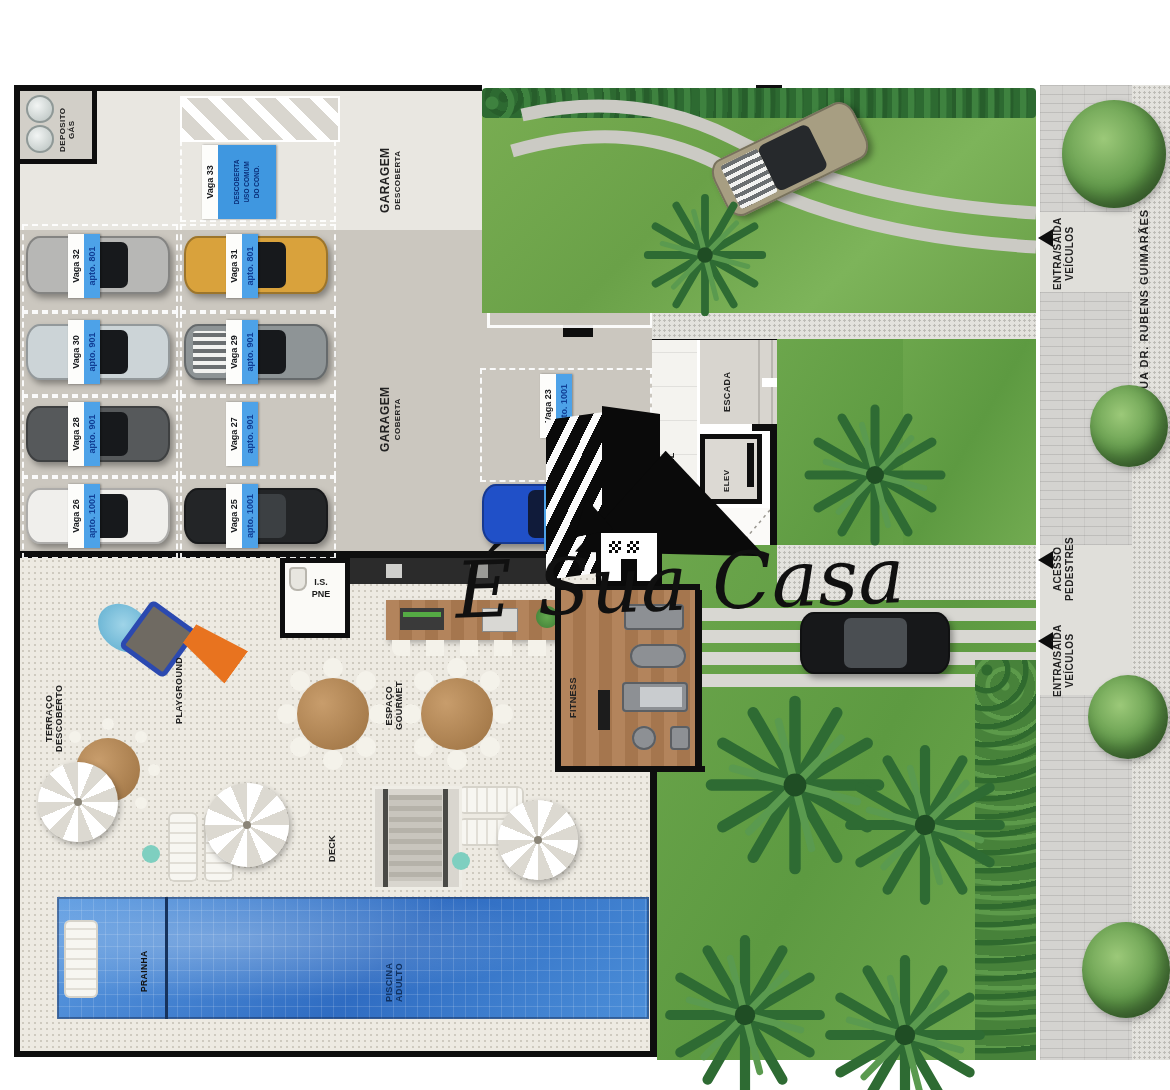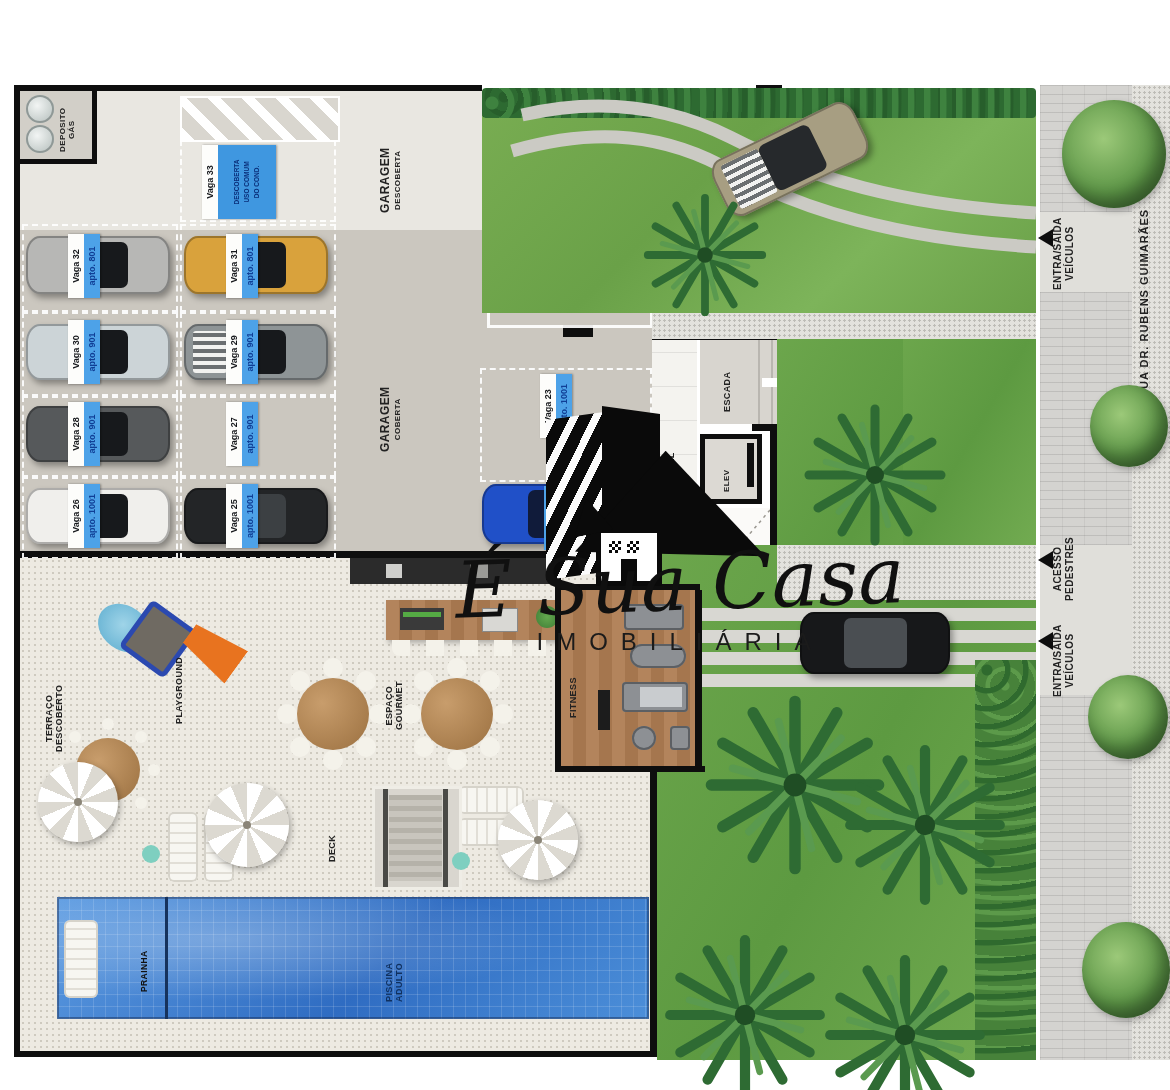--- a/index.html
+++ b/index.html
@@ -346,20 +346,27 @@
   <div class="umb" style="left:38px;top:762px;width:80px;height:80px;">
       <i></i>
     </div>
   <div class="lng" style="left:168px;top:812px;width:30px;height:70px;"></div>
   <div class="lng" style="left:204px;top:812px;width:30px;height:70px;"></div>
   <div class="umb" style="left:205px;top:783px;width:84px;height:84px;">
       <i></i>
     </div>
   <div class="abs" style="left:142px;top:845px;width:18px;height:18px;border-radius:50%;background:#7ecfc0;"></div>
 
+  <div class="abs" style="left:280px;top:558px;width:70px;height:80px;background:#fbfaf7;border:5px solid #0e0e0e;box-sizing:border-box;">
+    <div class="abs" style="left:4px;top:4px;width:14px;height:20px;background:#e8e6e0;border:2px solid #b9b6ae;border-radius:4px 4px 8px 8px;"></div>
+    <div style="position:absolute;right:4px;top:14px;width:40px;text-align:center;font-weight:700;font-size:9px;line-height:1.3;">
+      <span style="display:block;">I.S.</span>
+        <span style="display:block;">PNE</span>
+    </div>
+  </div>
 
   <div class="abs" style="left:350px;top:558px;width:210px;height:26px;background:#2b2b2b;">
     <div class="abs" style="left:36px;top:6px;width:16px;height:14px;background:#cfcfcc;"></div>
     <div class="abs" style="left:120px;top:6px;width:18px;height:14px;background:#9b9b98;"></div>
   </div>
   <div class="abs wood" style="left:386px;top:600px;width:180px;height:40px;box-shadow:2px 3px 5px rgba(0,0,0,.25);">
     <div class="abs" style="left:14px;top:8px;width:44px;height:22px;background:#3a3a3a;">
       <div class="abs" style="left:3px;top:4px;width:38px;height:5px;background:#55aa44;"></div>
     </div>
     <div class="abs" style="left:96px;top:8px;width:34px;height:22px;background:#d9d8d4;border:1px solid #888;"></div>
@@ -425,16 +432,15 @@
       <div class="abs" style="left:92px;top:0;width:58px;height:160px;background:#0a0a0a;transform:skewY(8deg);"></div>
       <div class="abs" style="left:70px;top:42px;width:190px;height:110px;background:#0a0a0a;clip-path:polygon(0 100%,42% 0,100% 86%);transform:rotate(6deg);"></div>
       <div class="abs" style="left:86px;top:118px;width:66px;height:58px;background:#fff;border:5px solid #0a0a0a;box-sizing:border-box;">
         <div class="abs" style="left:8px;top:8px;width:12px;height:12px;background:repeating-conic-gradient(#0a0a0a 0 90deg,#fff 90deg 180deg);background-size:6px 6px;"></div>
         <div class="abs" style="left:26px;top:8px;width:12px;height:12px;background:repeating-conic-gradient(#0a0a0a 0 90deg,#fff 90deg 180deg);background-size:6px 6px;"></div>
         <div class="abs" style="left:20px;bottom:0;width:16px;height:22px;background:#0a0a0a;"></div>
       </div>
       <div class="abs" style="left:60px;top:88px;width:40px;height:36px;background:#0a0a0a;clip-path:polygon(0 100%,50% 0,100% 100%);transform:rotate(-12deg);"></div>
     </div>
     <div class="wm-script" style="left:0px;top:128px;width:560px;font-size:78px;transform:rotate(-2deg);"><span>É Sua Casa</span></div>
-    <div class="abs" style="left:55px;top:218px;width:450px;text-align:center;font-size:24px;letter-spacing:13px;color:#1b1b1b;font-weight:400;"><span>IMOBILIÁRIA</span></div>
   </div>
 
 </div>
 
 </body></html>

